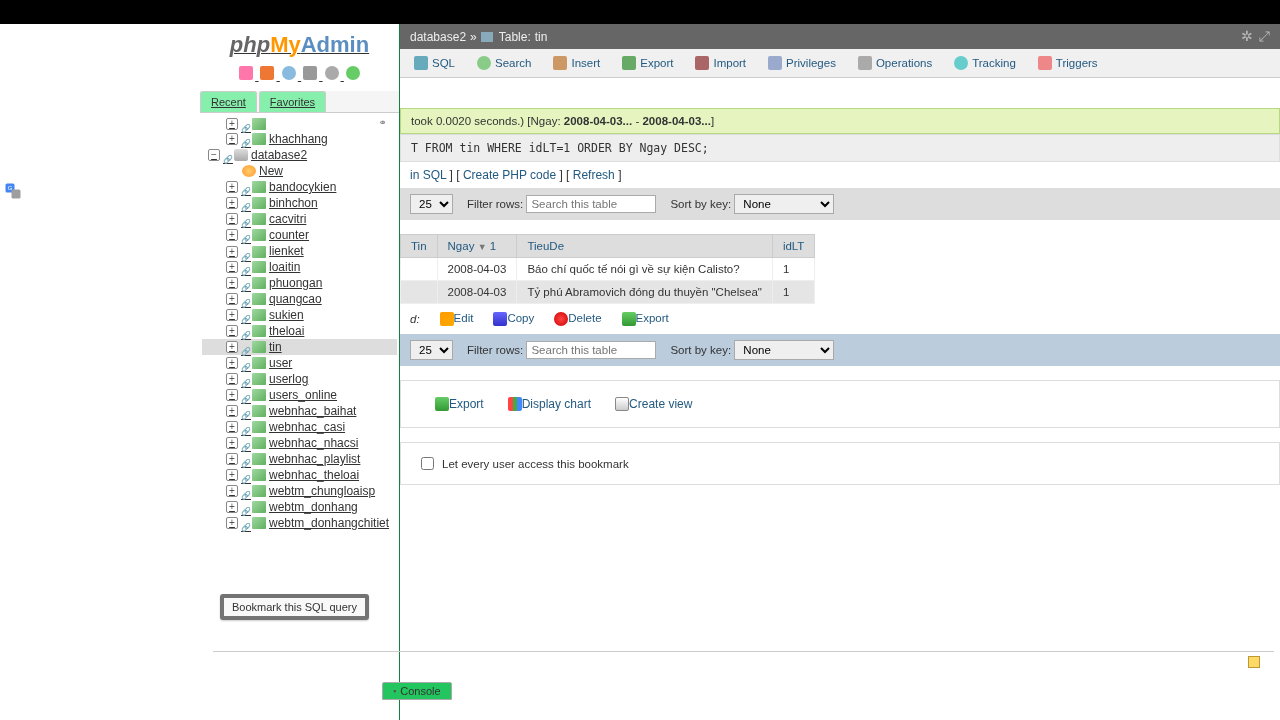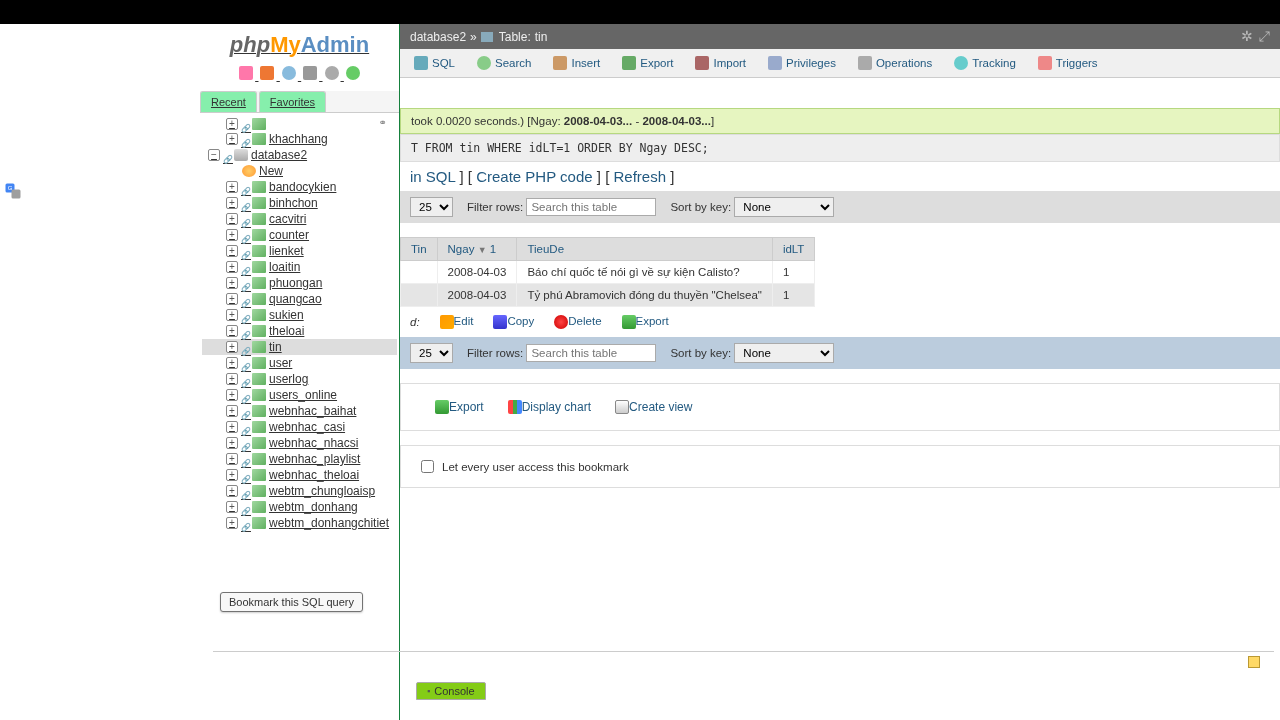--- a/index.html
+++ b/index.html
@@ -38,37 +38,37 @@
 .breadcrumb { background: #666; color: #eee; padding: 4px 10px; font-size: 12px; display: flex; align-items: center; justify-content: space-between; }
 .breadcrumb .bc-text { display: flex; align-items: center; gap: 4px; }
 .breadcrumb .table-icon { width: 12px; height: 10px; background: #8ab; display: inline-block; margin-right: 2px; }
 .gear-icons { display: flex; gap: 6px; color: #bbb; font-size: 14px; }
 .topnav { background: #f0f0f0; border-bottom: 1px solid #ccc; padding: 4px 8px; display: flex; gap: 10px; flex-wrap: wrap; }
 .topnav-item { display: flex; align-items: center; gap: 4px; padding: 3px 6px; cursor: pointer; color: #235a81; font-size: 11.5px; }
 .nav-ico { width: 14px; height: 14px; display: inline-block; border-radius: 2px; }
 .content { flex: 1; overflow-y: auto; padding: 0; }
 .success-box { background: #e6f5c0; border: 1px solid #b6d880; padding: 6px 10px; margin: 30px 0 0 0; font-size: 11.5px; }
 .code-box { background: #eee; padding: 6px 10px; font-family: monospace; font-size: 11.5px; border: 1px solid #ddd; }
-.links-row { padding: 6px 10px; font-size: 15px; }
+.links-row { padding: 6px 10px; font-size: 12px; }
 .links-row a { color: #235a81; text-decoration: none; }
 .filter-bar { background: #ddd; padding: 6px 10px; display: flex; align-items: center; gap: 14px; font-size: 11.5px; }
 .filter-bar select, .filter-bar input[type=text] { font-size: 11.5px; padding: 2px 4px; border: 1px solid #aaa; }
 .filter-bar input[type=text] { width: 130px; }
 .results-table { width: auto; border-collapse: collapse; margin: 0; font-size: 11.5px; }
 .results-table th { background: #ddd; padding: 5px 10px; text-align: left; border: 1px solid #ccc; color: #235a81; font-weight: normal; }
 .results-table td { padding: 5px 10px; border: 1px solid #eee; }
 .results-table tr.r0 td { background: #fff; }
 .results-table tr.r1 td { background: #e5e5e5; }
 .actions-row { padding: 8px 10px; display: flex; align-items: center; gap: 20px; font-size: 11.5px; }
 .action-link { display: flex; align-items: flex-start; gap: 0; color: #235a81; cursor: pointer; }
 .section-box { border: 1px solid #ddd; padding: 10px; margin: 14px 0; }
 .section-ops { display: flex; gap: 24px; padding: 6px 10px 6px 24px; }
 .bookmark-row { padding: 4px 10px; display: flex; align-items: center; gap: 8px; font-size: 11.5px; }
-.tooltip-box { position: fixed; left: 220px; bottom: 108px; background: #f8f8f8; border: 1px solid #737373; padding: 3px 8px; font-size: 11px; border-radius: 3px; box-shadow: 0 1px 2px rgba(0,0,0,.2); z-index: 50; }
-.console-tab { position: fixed; left: 416px; bottom: 20px; background: #84cc16; border: 1px solid #aaa; padding: 2px 10px; font-size: 11px; display: flex; align-items: center; gap: 4px; border-radius: 2px 2px 0 0; }
+.tooltip-box { position: fixed; left: 220px; bottom: 100px; background: #f8f8f8; border: 4px solid #737373; padding: 3px 8px; font-size: 11px; border-radius: 3px; box-shadow: 0 1px 2px rgba(0,0,0,.2); z-index: 50; }
+.console-tab { position: fixed; left: 382px; bottom: 20px; background: #22c55e; border: 1px solid #aaa; padding: 2px 10px; font-size: 11px; display: flex; align-items: center; gap: 4px; border-radius: 2px 2px 0 0; }
 .console-tab::before { content: "▪"; color: #555; font-size: 9px; }
 .color-square { position: fixed; right: 20px; bottom: 52px; width: 12px; height: 12px; background: #ffd966; border: 1px solid #bb9933; }
 .translate-badge { position: absolute; left: 4px; top: 182px; width: 18px; height: 18px; z-index: 40; }
 .translate-badge svg { width: 18px; height: 18px; }
 .footer-border { position: fixed; left: 213px; right: 6px; bottom: 68px; border-top: 1px solid #ccc; }
 .sort-arrow { color: #777; font-size: 9px; }
 .ico-pencil { background: linear-gradient(135deg,#f90,#fa0); }
 .ico-copy { background: linear-gradient(#66f,#33c); }
 .ico-delete { background: radial-gradient(circle,#f44,#c00); border-radius: 50%; }
 .ico-export { background: linear-gradient(#6c6,#393); }
@@ -147,21 +147,21 @@
               <span class="tree-link-icon"></span>
               <span class="node-icon"></span>
               <span>cacvitri</span>
             </div>
             <div class="tree-node tree-child" style="padding-left: 24px;">
               <span class="expand-icon plus"></span>
               <span class="tree-link-icon"></span>
               <span class="node-icon"></span>
               <span>counter</span>
             </div>
-            <div class="tree-node tree-child" style="padding-left: 24px;">
+            <div class="tree-node tree-child" style="padding-left: 24px; align-items: flex-end;">
               <span class="expand-icon plus"></span>
               <span class="tree-link-icon"></span>
               <span class="node-icon"></span>
               <span>lienket</span>
             </div>
             <div class="tree-node tree-child" style="padding-left: 24px;">
               <span class="expand-icon plus"></span>
               <span class="tree-link-icon"></span>
               <span class="node-icon"></span>
               <span>loaitin</span>

